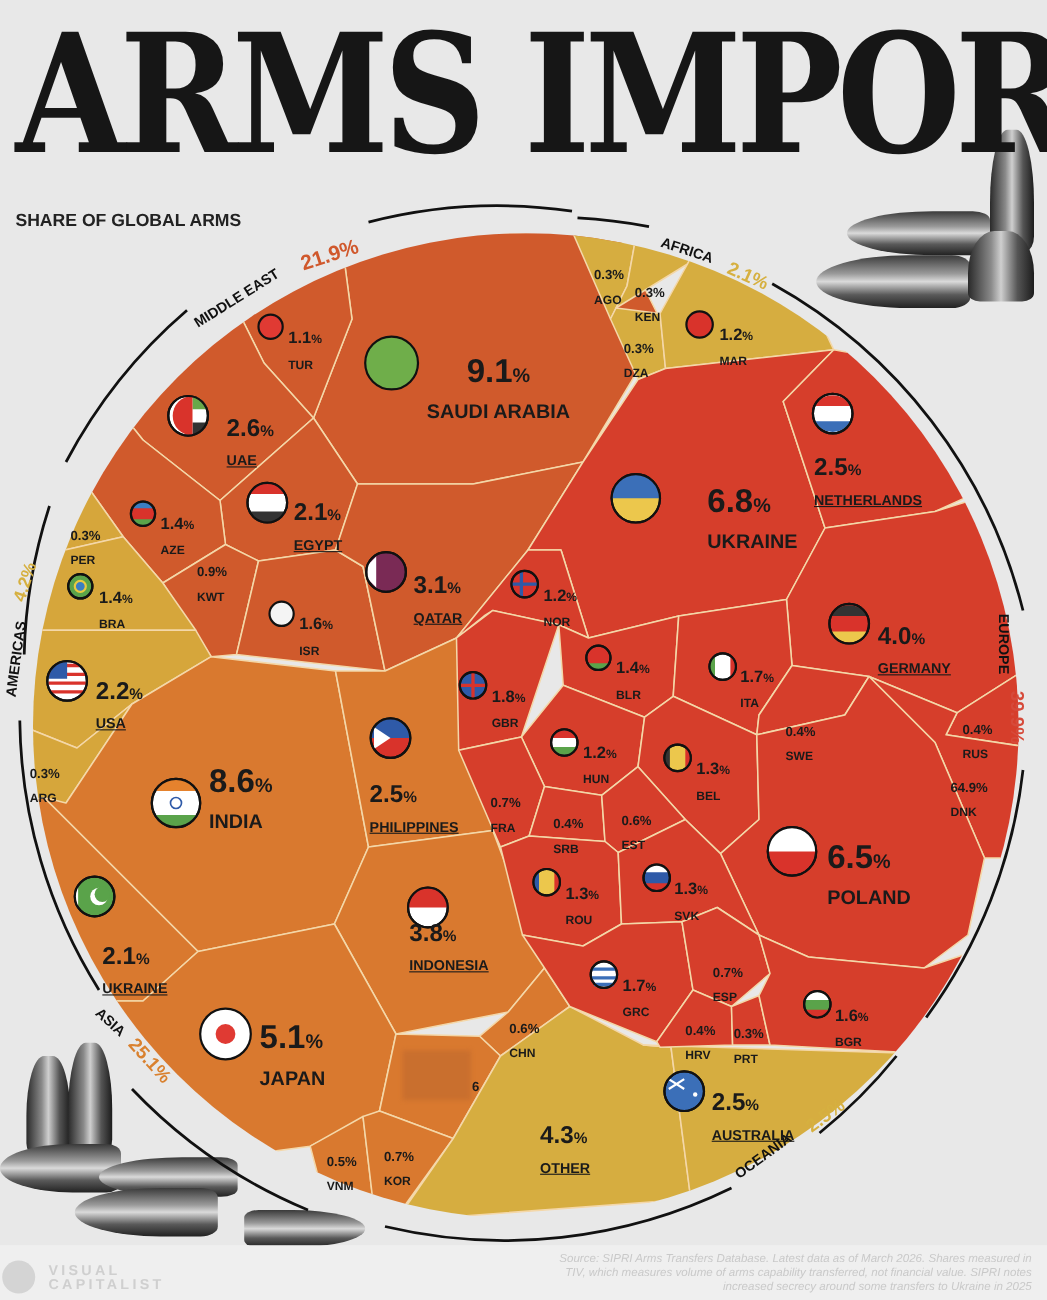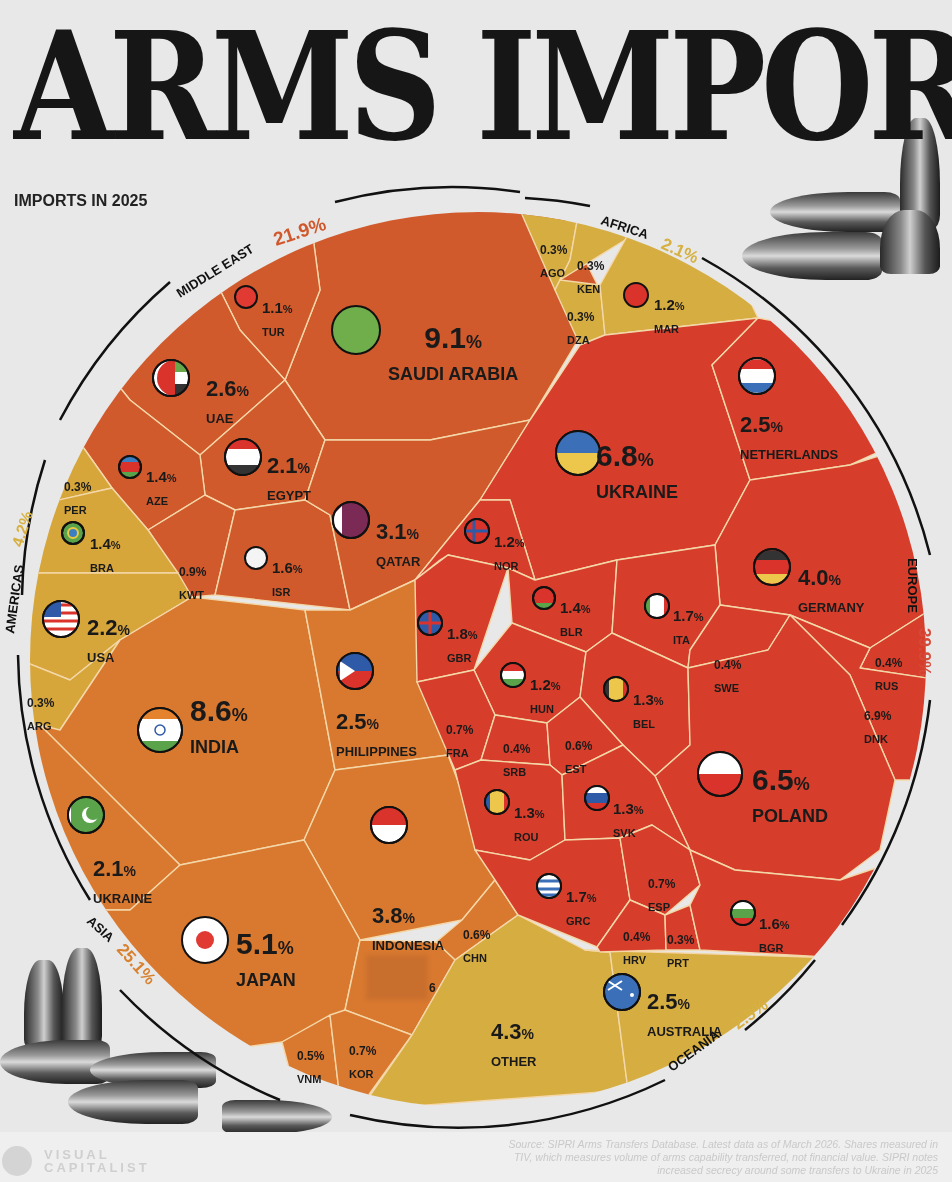--- a/index.html
+++ b/index.html
@@ -24,21 +24,21 @@
 <div class="bullet" style="left:880px;top:210px;width:60px;height:64px;"></div>
 <div class="bullet" style="left:24px;top:960px;width:40px;height:90px;"></div>
 <div class="bullet" style="left:62px;top:948px;width:40px;height:100px;"></div>
 <div class="bullet-h" style="left:0px;top:1040px;width:110px;height:44px;"></div>
 <div class="bullet-h" style="left:90px;top:1052px;width:126px;height:36px;"></div>
 <div class="bullet-h" style="left:68px;top:1080px;width:130px;height:44px;"></div>
 <div class="bullet-h" style="left:222px;top:1100px;width:110px;height:34px;transform:scaleX(-1);"></div>
 
 <div class="title">ARMS IMPORTS</div>
 <div class="subtitle">
-  <div>IMPORTS IN 2025</div>
+  <div>SHARE OF GLOBAL ARMS</div>
 </div>
 
 <svg class="chart" width="952" height="1182" viewBox="0 0 952 1182" xmlns="http://www.w3.org/2000/svg">
   <defs>
     <clipPath id="circ">
         <circle cx="478" cy="660" r="448"></circle>
       </clipPath>
     <path id="arcTop" d="M 70 660 A 408 408 0 0 1 886 660"></path>
     <path id="arcMe" d="M 150 320 A 470 470 0 0 1 360 210"></path>
   </defs>
@@ -322,21 +322,21 @@
   </g>
 </svg>
 
 <div class="blur-box"></div>
 
 <style>
   .lbl{position:absolute;font-family:"Liberation Sans",sans-serif;font-weight:bold;color:#1a1a1a;line-height:1;white-space:nowrap;}
   .lbl .p{display:block;margin-top:14px;}
   .lbl .n{display:block;margin-top:12px;}
   .xl .p{font-size:30px;} .xl .n{font-size:18px;} .xl .s{font-size:18px;}
-  .lg .p{font-size:22px;} .lg .n{font-size:13px;} .lg .s{font-size:14px;}
+  .lg .p{font-size:22px;} .lg .n{font-size:13px;text-decoration:underline;} .lg .s{font-size:14px;}
   .md .p{font-size:15px;} .md .n{font-size:11px;} .md .s{font-size:11px;}
   .sm .p{font-size:12px;} .sm .n{font-size:11px;}
 </style>
 
 <div class="lbl md" style="left:262px;top:286px;">
     <span class="p"><span>1.1</span><span class="s">%</span></span>
     <span class="n">TUR</span>
   </div>
 <div class="lbl xl" style="left:388px;top:309px;text-align:center;">
     <span class="p"><span>9.1</span><span class="s">%</span></span>
@@ -347,21 +347,21 @@
     <span class="n">UAE</span>
   </div>
 <div class="lbl lg" style="left:267px;top:441px;">
     <span class="p"><span>2.1</span><span class="s">%</span></span>
     <span class="n">EGYPT</span>
   </div>
 <div class="lbl md" style="left:146px;top:455px;">
     <span class="p"><span>1.4</span><span class="s">%</span></span>
     <span class="n">AZE</span>
   </div>
-<div class="lbl sm" style="left:179px;top:552px;">
+<div class="lbl sm" style="left:179px;top:500px;">
     <span class="p">0.9%</span>
     <span class="n">KWT</span>
   </div>
 <div class="lbl md" style="left:272px;top:546px;">
     <span class="p"><span>1.6</span><span class="s">%</span></span>
     <span class="n">ISR</span>
   </div>
 <div class="lbl lg" style="left:376px;top:507px;">
     <span class="p"><span>3.1</span><span class="s">%</span></span>
     <span class="n">QATAR</span>
@@ -394,21 +394,21 @@
   </div>
 <div class="lbl lg" style="left:87px;top:603px;">
     <span class="p"><span>2.2</span><span class="s">%</span></span>
     <span class="n">USA</span>
   </div>
 <div class="lbl sm" style="left:27px;top:683px;">
     <span class="p">0.3%</span>
     <span class="n">ARG</span>
   </div>
 
-<div class="lbl xl" style="left:596px;top:427px;">
+<div class="lbl xl" style="left:643px;top:427px;">
     <span class="p"><span>6.8</span><span class="s">%</span></span>
     <span class="n">UKRAINE</span>
   </div>
 <div class="lbl lg" style="left:740px;top:400px;">
     <span class="p"><span>2.5</span><span class="s">%</span></span>
     <span class="n">NETHERLANDS</span>
   </div>
 <div class="lbl lg" style="left:798px;top:553px;">
     <span class="p"><span>4.0</span><span class="s">%</span></span>
     <span class="n">GERMANY</span>
@@ -431,21 +431,21 @@
   </div>
 <div class="lbl sm" style="left:714px;top:645px;">
     <span class="p">0.4%</span>
     <span class="n">SWE</span>
   </div>
 <div class="lbl sm" style="left:875px;top:643px;">
     <span class="p">0.4%</span>
     <span class="n">RUS</span>
   </div>
 <div class="lbl sm" style="left:864px;top:696px;">
-    <span class="p">6.9%</span>
+    <span class="p">64.9%</span>
     <span class="n">DNK</span>
   </div>
 <div class="lbl md" style="left:530px;top:663px;">
     <span class="p"><span>1.2</span><span class="s">%</span></span>
     <span class="n">HUN</span>
   </div>
 <div class="lbl md" style="left:633px;top:678px;">
     <span class="p"><span>1.3</span><span class="s">%</span></span>
     <span class="n">BEL</span>
   </div>
@@ -499,21 +499,21 @@
     <span class="n">INDIA</span>
   </div>
 <div class="lbl lg" style="left:336px;top:697px;">
     <span class="p"><span>2.5</span><span class="s">%</span></span>
     <span class="n">PHILIPPINES</span>
   </div>
 <div class="lbl lg" style="left:93px;top:844px;">
     <span class="p"><span>2.1</span><span class="s">%</span></span>
     <span class="n">UKRAINE</span>
   </div>
-<div class="lbl lg" style="left:372px;top:891px;">
+<div class="lbl lg" style="left:372px;top:823px;">
     <span class="p"><span>3.8</span><span class="s">%</span></span>
     <span class="n">INDONESIA</span>
   </div>
 <div class="lbl xl" style="left:236px;top:915px;">
     <span class="p"><span>5.1</span><span class="s">%</span></span>
     <span class="n">JAPAN</span>
   </div>
 <div class="lbl sm" style="left:463px;top:915px;">
     <span class="p">0.6%</span>
     <span class="n">CHN</span>

